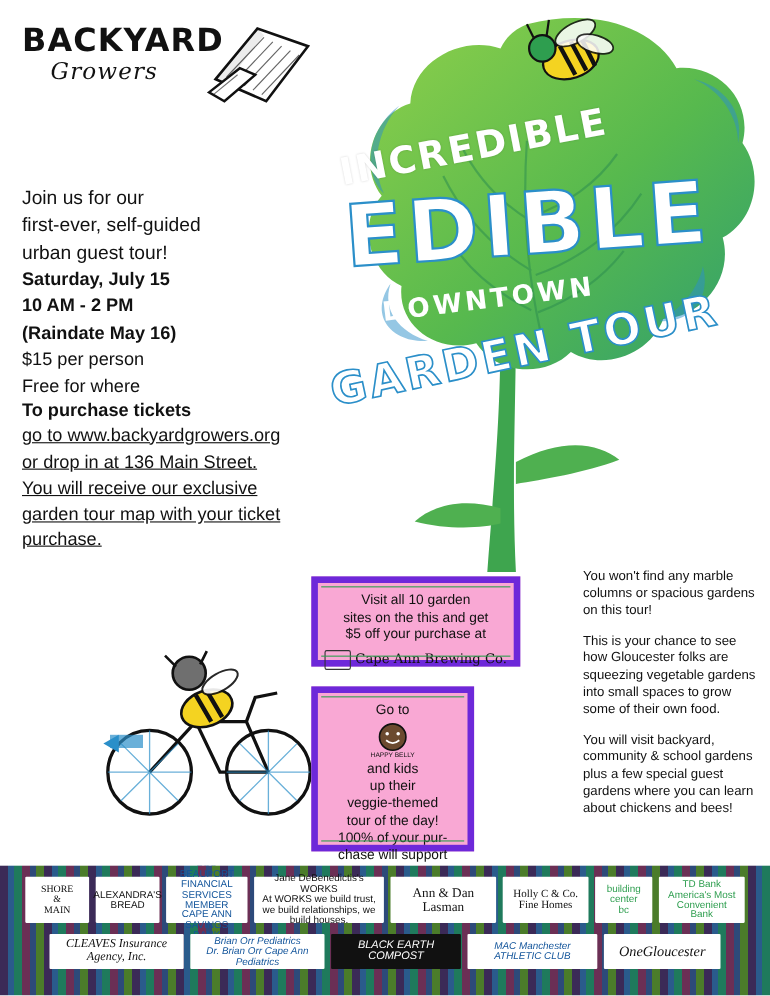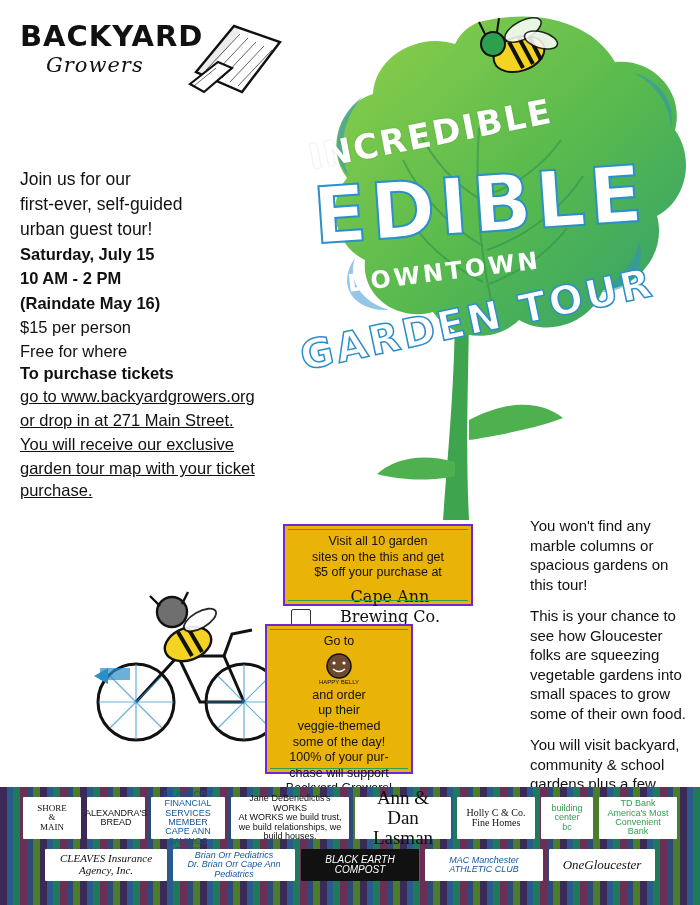--- a/index.html
+++ b/index.html
@@ -75,46 +75,46 @@
     position:absolute;left:42px;top:196px;
     font-family:"DejaVu Sans", sans-serif;font-weight:bold;
     font-size:40px;letter-spacing:3px;color:#ffffff;
     transform:rotate(-12deg);
     -webkit-text-stroke:1.5px #2b8fc9;
   }
 
   
   .coupon{
     position:absolute;
-    border:2px solid #6d28d9;
-    background:#eab308;
+    border:6px solid #6d28d9;
+    background:#f9a8d4;
     text-align:center;
     font-size:12.5px;
     line-height:1.25;
     color:#111;
     padding:8px 6px;
     box-sizing:border-box;
   }
   .coupon:before, .coupon:after{
     content:"";position:absolute;left:3px;right:3px;height:1px;background:#2e9e4f;
   }
   .coupon:before{top:3px;}
   .coupon:after{bottom:3px;}
   #coupon1{left:283px;top:524px;width:190px;height:82px;}
-  #coupon2{left:265px;top:624px;width:148px;height:150px;}
+  #coupon2{left:283px;top:624px;width:148px;height:150px;}
   .cag-logo{
-    margin-top:6px;font-family:"DejaVu Serif", serif;font-size:16px;
-    display:flex;align-items:flex-end;justify-content:center;gap:4px;
+    margin-top:6px;font-family:"DejaVu Serif", serif;font-size:12px;
+    display:flex;align-items:center;justify-content:center;gap:4px;
   }
   .cag-mark{
     display:inline-block;width:22px;height:16px;border:1px solid #333;border-radius:2px;
   }
 
   
-  .right{position:absolute;left:530px;top:516px;width:158px;font-size:15px;line-height:1.3;}
+  .right{position:absolute;left:530px;top:516px;width:158px;font-size:12px;line-height:1.3;}
   .right p{margin:0 0 12px 0;}
 
   
   .bike{position:absolute;left:92px;top:560px;width:200px;height:200px;}
 
   
   .sponsors{
     position:absolute;left:0;bottom:0;width:700px;height:118px;
     background:
       repeating-linear-gradient(90deg,#3b2a57 0 7px,#2a5b8c 7px 13px,#1f7a5c 13px 20px,#6b2f55 20px 27px,#2d4a7a 27px 33px,#4b7c2a 33px 40px);
@@ -166,21 +166,21 @@
 
     <p class="blk">Saturday, July 15</p>
     <p class="blk" style="margin-top:0">10 AM - 2 PM</p>
     <p class="blk" style="margin-top:0">(Raindate May 16)</p>
 
     <p class="price">$15 per person</p>
     <p class="price" style="margin-top:0">Free for where</p>
 
     <p class="tickets-head">To purchase tickets</p>
     <p class="tickets-body">go to www.backyardgrowers.org</p>
-    <p class="tickets-body">or drop in at 271 Main Street.</p>
+    <p class="tickets-body">or drop in at 136 Main Street.</p>
     <p class="tickets-body">You will receive our exclusive</p>
     <p class="tickets-body">garden tour map with your ticket purchase.</p>
   </div>
 
   <svg class="art" viewBox="0 0 457 520">
     <defs>
       <linearGradient id="gLeaf" x1="0" y1="0" x2="1" y2="1">
         <stop offset="0%" stop-color="#8fd04a"></stop>
         <stop offset="55%" stop-color="#57b94e"></stop>
         <stop offset="100%" stop-color="#2f9e6f"></stop>
@@ -275,42 +275,42 @@
   <div class="coupon" id="coupon2">
     <div>Go to</div>
     <svg width="44" height="34" viewBox="0 0 44 34" style="display:block;margin:2px auto;">
       <circle cx="22" cy="14" r="12" fill="#6b4a2f"></circle>
       <circle cx="22" cy="14" r="12" fill="none" stroke="#111" stroke-width="1.5"></circle>
       <circle cx="17" cy="11" r="1.6" fill="#fff"></circle>
       <circle cx="27" cy="11" r="1.6" fill="#fff"></circle>
       <path d="M16 17 Q22 22 28 17" stroke="#fff" stroke-width="1.6" fill="none"></path>
       <text x="22" y="32" font-size="6" text-anchor="middle" fill="#111" font-family="Liberation Sans, sans-serif">HAPPY BELLY</text>
     </svg>
-    <div>and order</div>
+    <div>and kids</div>
     <div>up their</div>
     <div>veggie-themed</div>
-    <div>some of the day!</div>
+    <div>tour of the day!</div>
     <div>100% of your pur-</div>
     <div>chase will support</div>
     <div>Backyard Growers!</div>
   </div>
 
   <div class="right">
     <p>You won't find any marble columns or spacious gardens on this tour!</p>
     <p>This is your chance to see how Gloucester folks are squeezing vegetable gardens into small spaces to grow some of their own food.</p>
     <p>You will visit backyard, community &amp; school gardens plus a few special guest gardens where you can learn about chickens and bees!</p>
   </div>
 
   <div class="sponsors">
     <div class="sp-row sp-row1">
       <div class="chip chip-tall serif" style="width:58px">SHORE<br>&amp;<br>MAIN</div>
       <div class="chip chip-tall" style="width:58px">ALEXANDRA'S<br>BREAD</div>
       <div class="chip chip-tall sp-blue" style="width:74px">BSC<br>BEAUPORT FINANCIAL SERVICES<br>MEMBER CAPE ANN SAVINGS BANK</div>
       <div class="chip chip-tall" style="width:118px">Jane DeBenedictis's<br>WORKS<br>At WORKS we build trust, we build relationships, we build houses.</div>
-      <div class="chip chip-tall serif" style="width:96px;font-size:19px">Ann &amp; Dan<br>Lasman</div>
+      <div class="chip chip-tall serif" style="width:96px;font-size:12px">Ann &amp; Dan<br>Lasman</div>
       <div class="chip chip-tall serif" style="width:78px;font-size:10px">Holly C &amp; Co.<br>Fine Homes</div>
       <div class="chip chip-tall sp-green" style="width:52px">building center<br>bc</div>
       <div class="chip chip-tall sp-green" style="width:78px">TD Bank<br>America's Most Convenient Bank</div>
     </div>
     <div class="sp-row sp-row2">
       <div class="chip chip-short serif" style="width:122px;font-size:11px">CLEAVES Insurance Agency, Inc.</div>
       <div class="chip chip-short sp-blue" style="width:122px">Brian Orr Pediatrics<br>Dr. Brian Orr  Cape Ann Pediatrics</div>
       <div class="chip chip-short" style="width:118px;background:#111;color:#fff;font-size:10px">BLACK EARTH COMPOST</div>
       <div class="chip chip-short sp-blue" style="width:118px">MAC Manchester<br>ATHLETIC CLUB</div>
       <div class="chip chip-short serif" style="width:106px;font-size:13px">OneGloucester</div>

